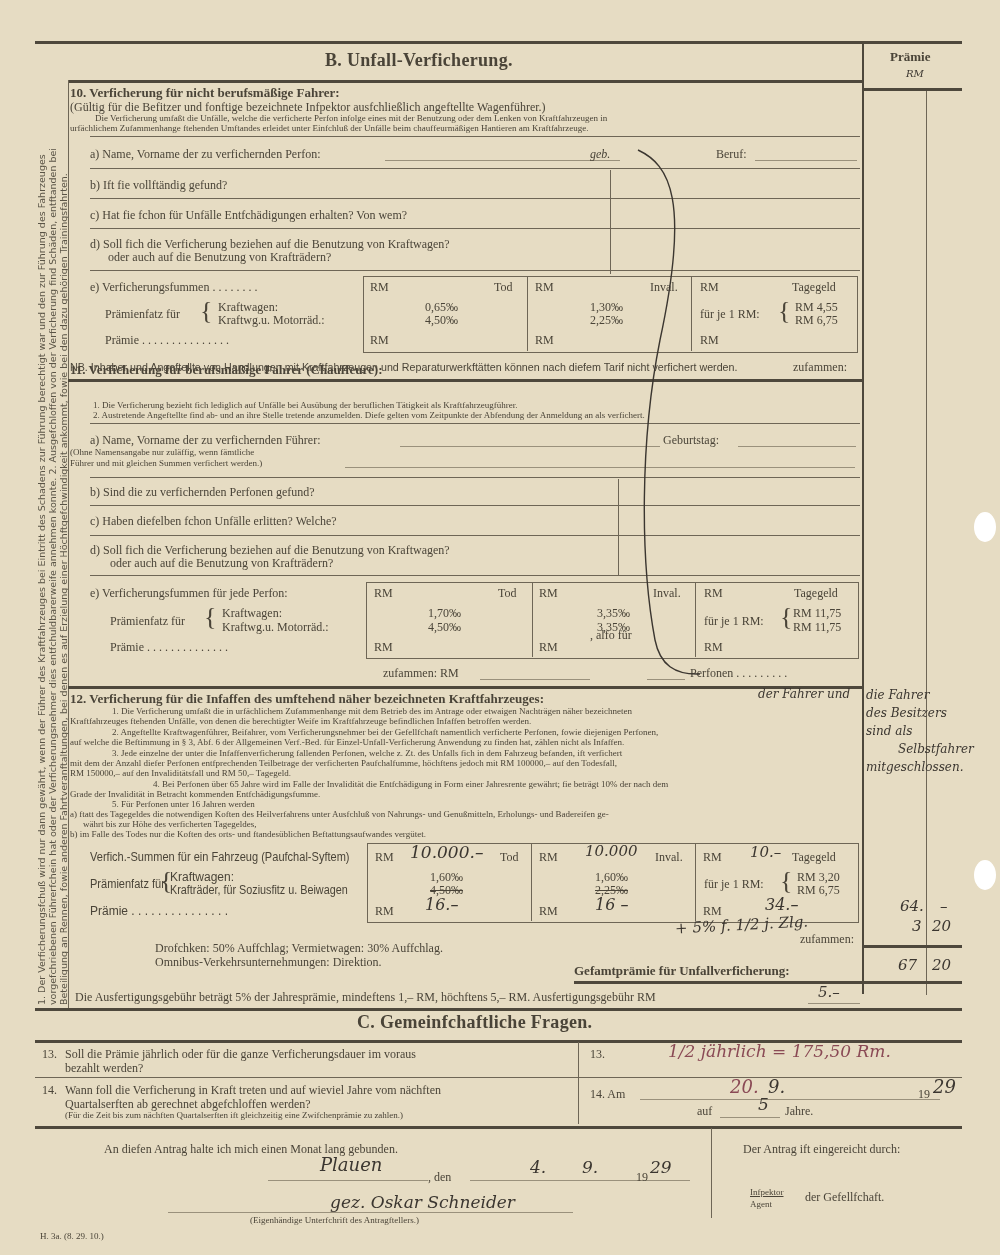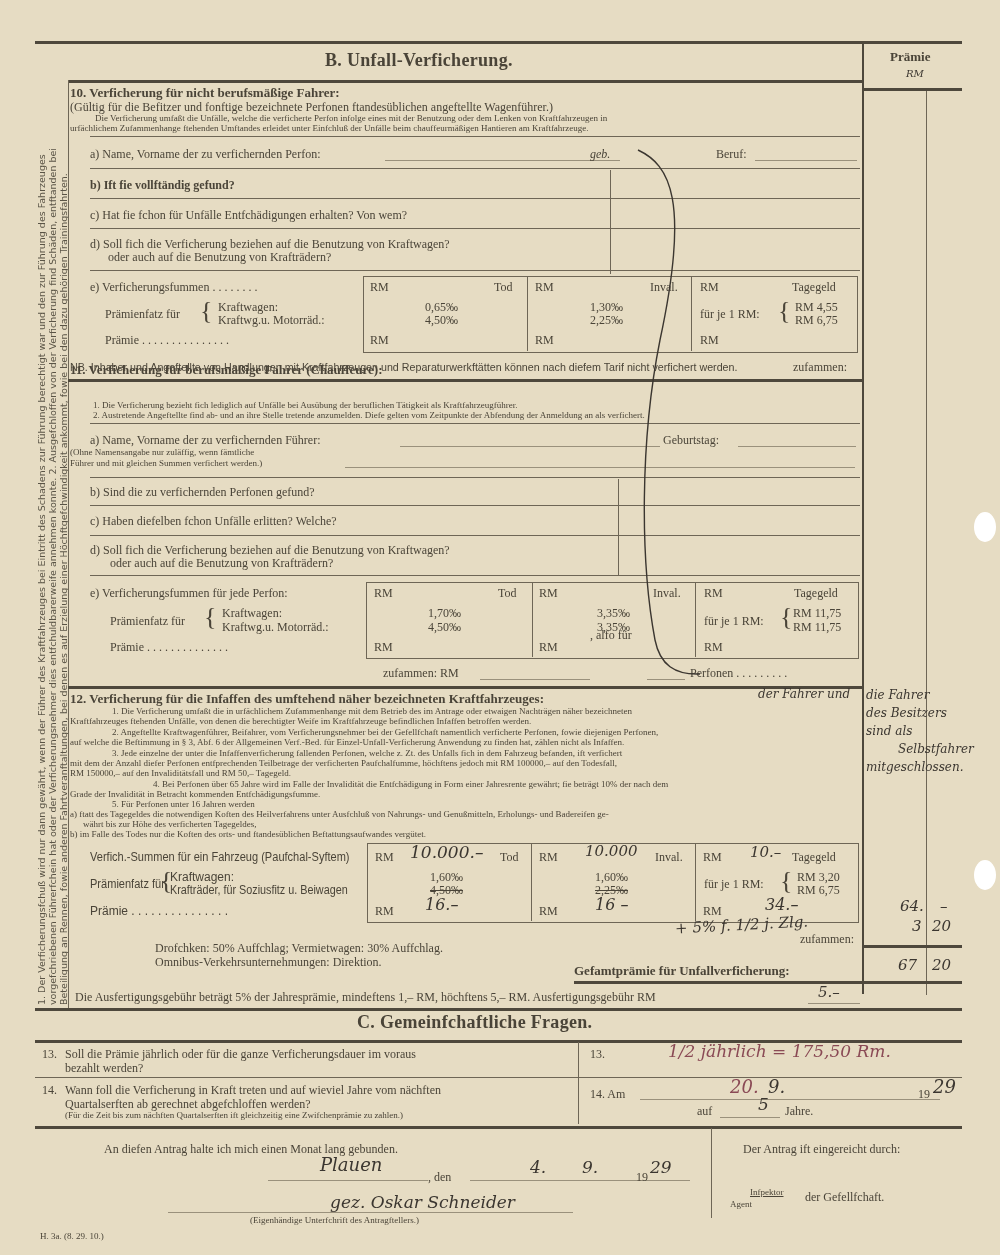--- a/index.html
+++ b/index.html
@@ -42,34 +42,34 @@
 <div class="t b" style="left:890px; top:50px; font-size:13px;">Prämie</div>
 <div class="t hand" style="left:906px; top:67px; font-size:10px;">RM</div>
 <div class="hline thick" style="left:68px; top:80px; width:794px;"></div>
 
 <div class="vert" style="left:36px; top:1005px;">1. Der Verficherungsfchuß wird nur dann gewährt, wenn der Führer des Kraftfahrzeuges bei Eintritt des Schadens zur Führung berechtigt war und den zur Führung des Fahrzeuges</div>
 <div class="vert" style="left:47px; top:1005px;">vorgefchriebenen Führerfchein hat oder der Verficherungsnehmer dies entfchuldbarerweife annehmen konnte. 2. Ausgefchloffen von der Verficherung find Schäden, entftanden bei</div>
 <div class="vert" style="left:58px; top:1005px;">Beteiligung an Rennen, fowie anderen Fahrtveranftaltungen, bei denen es auf Erzielung einer Höchftgefchwindigkeit ankommt, fowie bei den dazu gehörigen Trainingsfahrten.</div>
 <div class="vline" style="left:68px; top:80px; height:930px;"></div>
 
 <div class="t b" style="left:70px; top:86px; font-size:13px;">10. Verficherung für nicht berufsmäßige Fahrer:</div>
-<div class="t" style="left:70px; top:100px; font-size:12px;">(Gültig für die Befitzer und fonftige bezeichnete Perfonen ftandesüblichen angeftellte Wagenführer.)</div>
+<div class="t" style="left:70px; top:100px; font-size:12px;">(Gültig für die Befitzer und fonftige bezeichnete Infpektor ausfchließlich angeftellte Wagenführer.)</div>
 <div class="t sm" style="left:95px; top:113px;">Die Verficherung umfaßt die Unfälle, welche die verficherte Perfon infolge eines mit der Benutzung oder dem Lenken von Kraftfahrzeugen in</div>
 <div class="t sm" style="left:70px; top:123px;">urfächlichem Zufammenhange ftehenden Umftandes erleidet unter Einfchluß der Unfälle beim chauffeurmäßigen Hantieren am Kraftfahrzeuge.</div>
 <div class="hline" style="left:90px; top:136px; width:770px;"></div>
 
 <div class="t" style="left:90px; top:147px;">a) Name, Vorname der zu verfichernden Perfon:</div>
 <div class="hline dot" style="left:385px; top:160px; width:235px;"></div>
 <div class="t" style="left:590px; top:147px;font-style:italic;">geb.</div>
 <div class="t" style="left:716px; top:147px;">Beruf:</div>
 <div class="hline dot" style="left:755px; top:160px; width:102px;"></div>
 <div class="hline" style="left:90px; top:168px; width:770px;"></div>
 
 <div class="vline" style="left:610px; top:170px; height:104px;"></div>
-<div class="t" style="left:90px; top:178px;font-weight:bold;">b) Ift fie vollftändig gefund?</div>
+<div class="t" style="left:90px; top:178px;">b) Ift fie vollftändig gefund?</div>
 <div class="hline" style="left:90px; top:198px; width:770px;"></div>
 <div class="t" style="left:90px; top:208px;">c) Hat fie fchon für Unfälle Entfchädigungen erhalten?  Von wem?</div>
 <div class="hline" style="left:90px; top:228px; width:770px;"></div>
 <div class="t" style="left:90px; top:237px;">d) Soll fich die Verficherung beziehen auf die Benutzung von Kraftwagen?</div>
 <div class="t" style="left:108px; top:250px;">oder auch auf die Benutzung von Krafträdern?</div>
 <div class="hline" style="left:90px; top:270px; width:770px;"></div>
 
 <div class="box" style="left:363px; top:276px; width:493px; height:75px;"></div>
 <div class="vline" style="left:527px; top:276px; height:75px;"></div>
 <div class="vline" style="left:691px; top:276px; height:75px;"></div>
@@ -287,18 +287,18 @@
 <div class="t hand" style="left:530px; top:1160px; font-size:17px;">4.</div>
 <div class="t hand" style="left:582px; top:1160px; font-size:17px;">9.</div>
 <div class="t" style="left:636px; top:1170px;">19</div>
 <div class="t hand" style="left:650px; top:1160px; font-size:17px;">29</div>
 
 <div class="hline dot" style="left:168px; top:1212px; width:405px;"></div>
 <div class="t hand" style="left:330px; top:1195px; font-size:17px;">gez. Oskar Schneider</div>
 <div class="t sm" style="left:250px; top:1215px;">(Eigenhändige Unterfchrift des Antragftellers.)</div>
 
 <div class="t sm" style="left:750px; top:1187px; text-decoration:underline;">Infpektor</div>
-<div class="t sm" style="left:730px; top:1199px;">Agent</div>
+<div class="t sm" style="left:750px; top:1199px;">Agent</div>
 <div class="t" style="left:805px; top:1190px;">der Gefellfchaft.</div>
 <div class="t sm" style="left:40px; top:1231px;">H. 3a. (8. 29. 10.)</div>
 
 <div class="hole" style="left:974px; top:512px;"></div>
 <div class="hole" style="left:974px; top:860px;"></div>
 
 </body></html>

